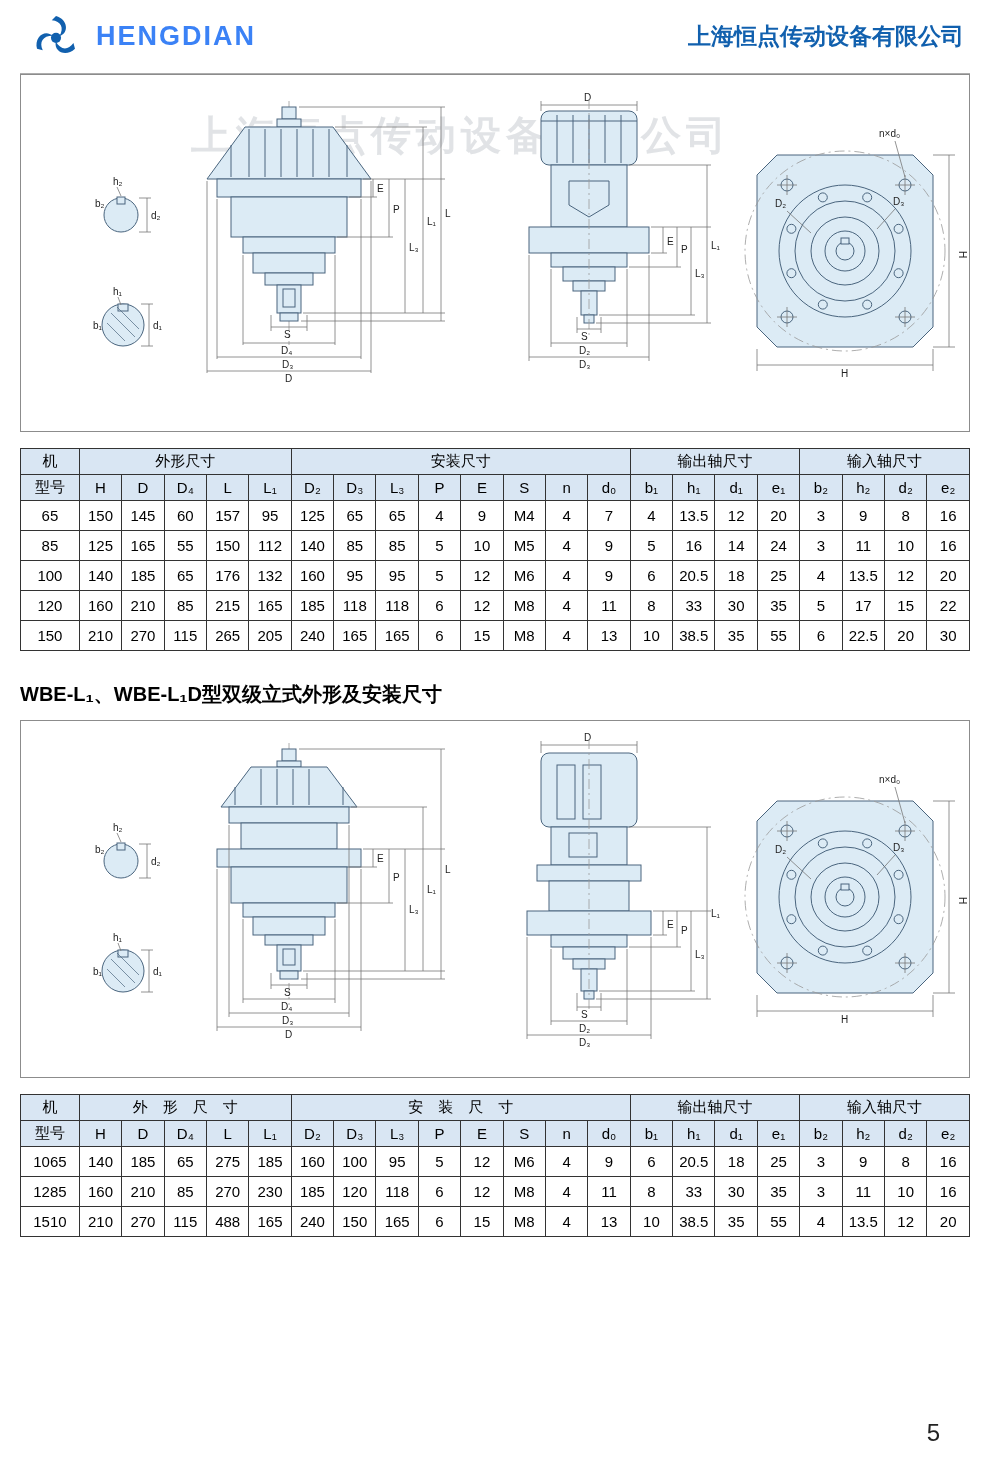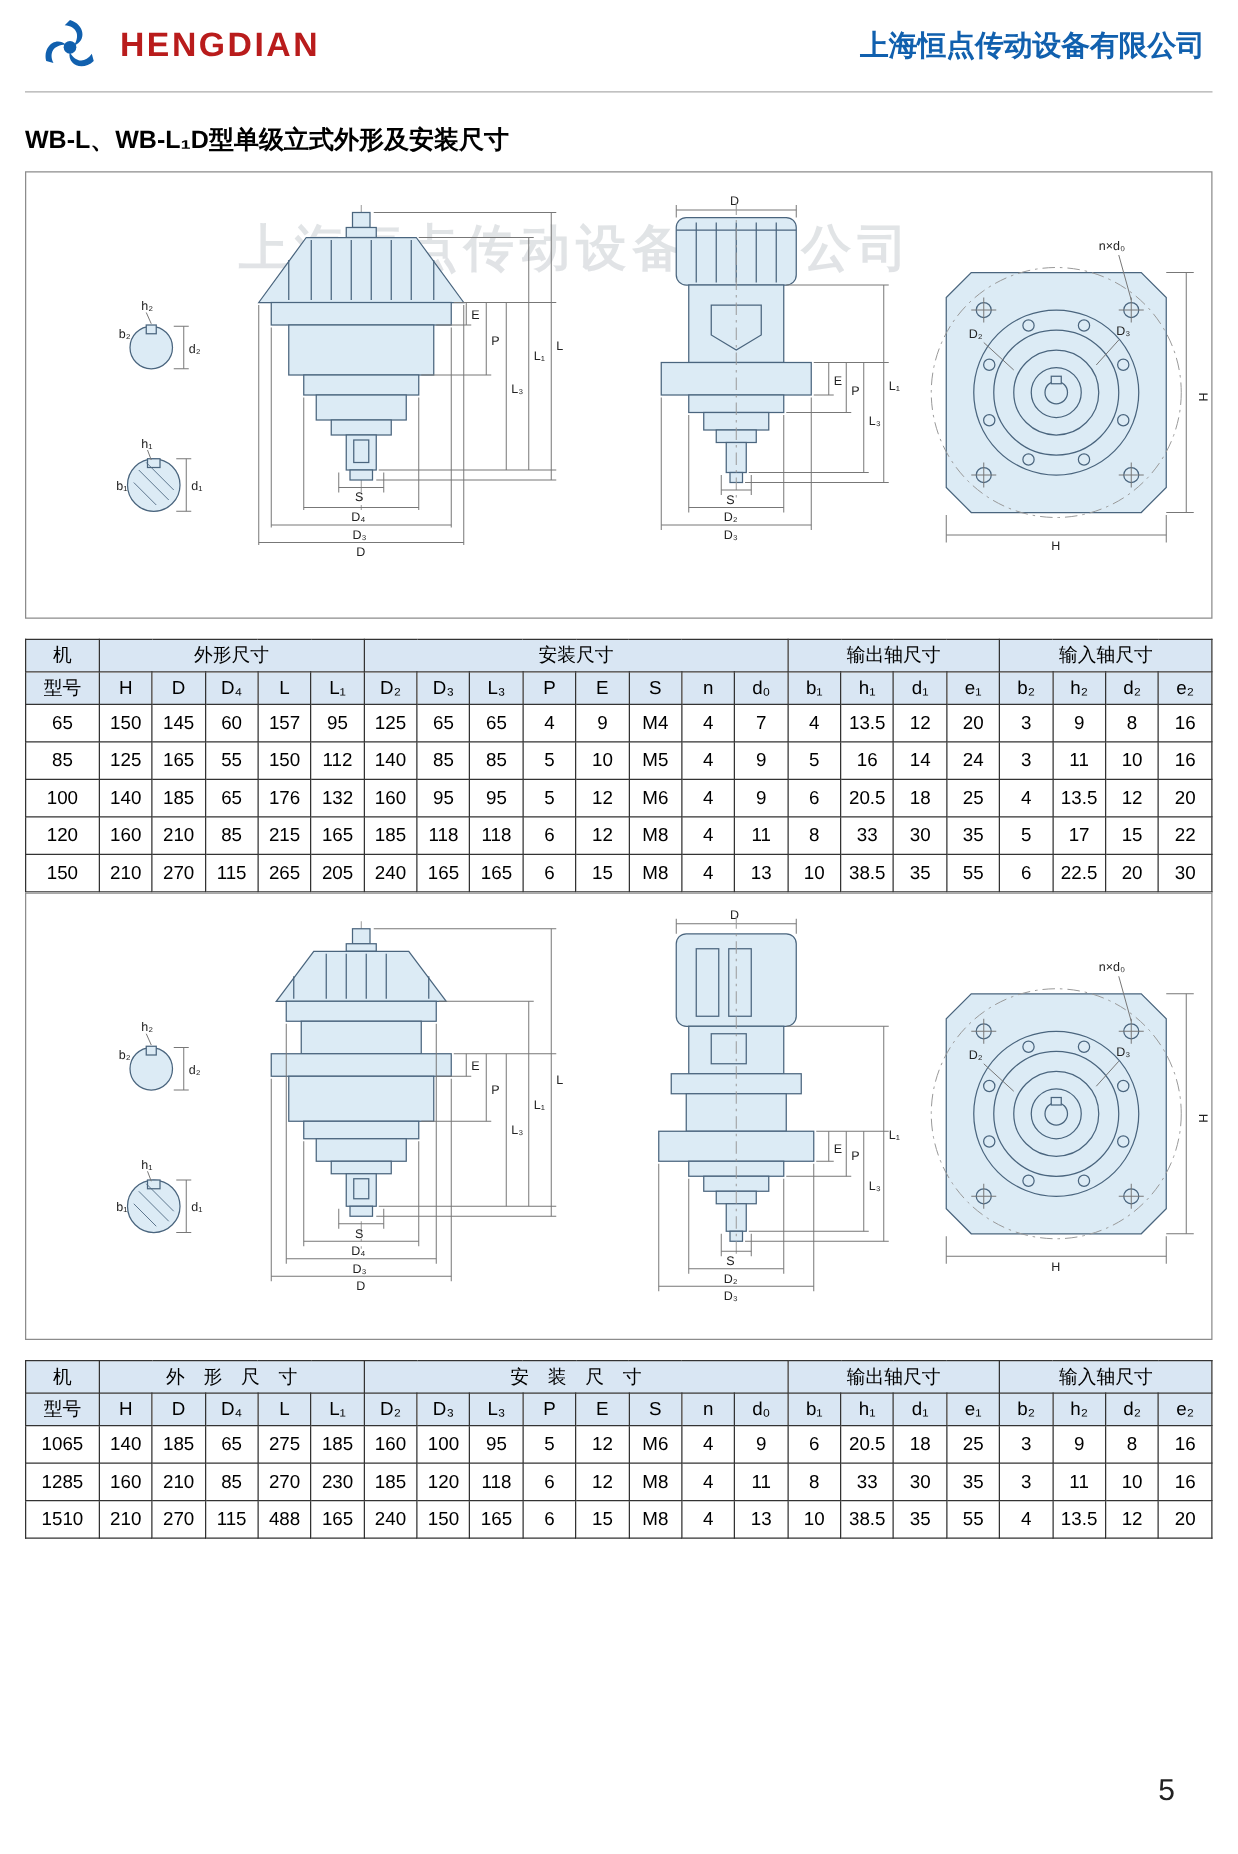--- a/index.html
+++ b/index.html
@@ -8,21 +8,21 @@
     width: 990px; height: 1483px;
     background: #ffffff;
     font-family: "Liberation Sans", "DejaVu Sans", sans-serif;
     color:#000; position: relative; overflow: hidden;
   }
   .page { padding: 0 20px; }
 
   
   .hdr { display:flex; align-items:center; height:74px; border-bottom:1px solid #adadad; padding:0 6px; }
   .logo { width:60px; height:54px; flex:0 0 auto; }
-  .brand { font-size:27px; font-weight:bold; color:#b91c1c; letter-spacing:2px; margin-left:10px; }
+  .brand { font-size:27px; font-weight:bold; color:#3b82f6; letter-spacing:2px; margin-left:10px; }
   .company { margin-left:auto; font-size:23px; font-weight:bold; color:#1160ae; }
 
   
   .sec-title { font-size:20px; font-weight:600; margin:24px 0 12px; color:#000; }
 
   
   .draw-box { border:1px solid #8c8c8c; height:358px; background:#fff; position:relative; }
   .draw-box svg { display:block; width:100%; height:100%; }
 
   
@@ -54,21 +54,20 @@
         <path transform="rotate(120)" d="M0,-26 C14,-22 16,-6 4,-2 C10,-12 6,-20 -5,-21 Z"></path>
         <path transform="rotate(240)" d="M0,-26 C14,-22 16,-6 4,-2 C10,-12 6,-20 -5,-21 Z"></path>
         <circle r="6"></circle>
       </g>
     </svg>
     <div class="brand">HENGDIAN</div>
     <div class="company">上海恒点传动设备有限公司</div>
   </div>
 
   <div>
-    <h2 class="sec-title">WB-L、WB-L₁D型单级立式外形及安装尺寸</h2>
 
     <div class="draw-box">
       <svg viewBox="0 0 948 356">
         <text class="wm" x="440" y="74" text-anchor="middle">上海恒点传动设备有限公司</text>
 
         <g>
           <circle class="f" cx="100" cy="140" r="17"></circle>
           <rect class="f" x="96" y="122" width="8" height="7"></rect>
           <line class="d" x1="126" y1="123" x2="126" y2="157"></line>
           <line class="d" x1="118" y1="123" x2="130" y2="123"></line>
@@ -436,20 +435,21 @@
             <td>6</td>
             <td>22.5</td>
             <td>20</td>
             <td>30</td>
           </tr>
         </tbody>
       </table>
   </div>
 
   <div>
+    <h2 class="sec-title" style="margin-top:30px;">WBE-L₁、WBE-L₁D型双级立式外形及安装尺寸</h2>
 
     <div class="draw-box">
       <svg viewBox="0 0 948 356">
 
         <g>
           <circle class="f" cx="100" cy="140" r="17"></circle>
           <rect class="f" x="96" y="122" width="8" height="7"></rect>
           <line class="d" x1="126" y1="123" x2="126" y2="157"></line>
           <line class="d" x1="118" y1="123" x2="130" y2="123"></line>
           <line class="d" x1="118" y1="157" x2="130" y2="157"></line>

